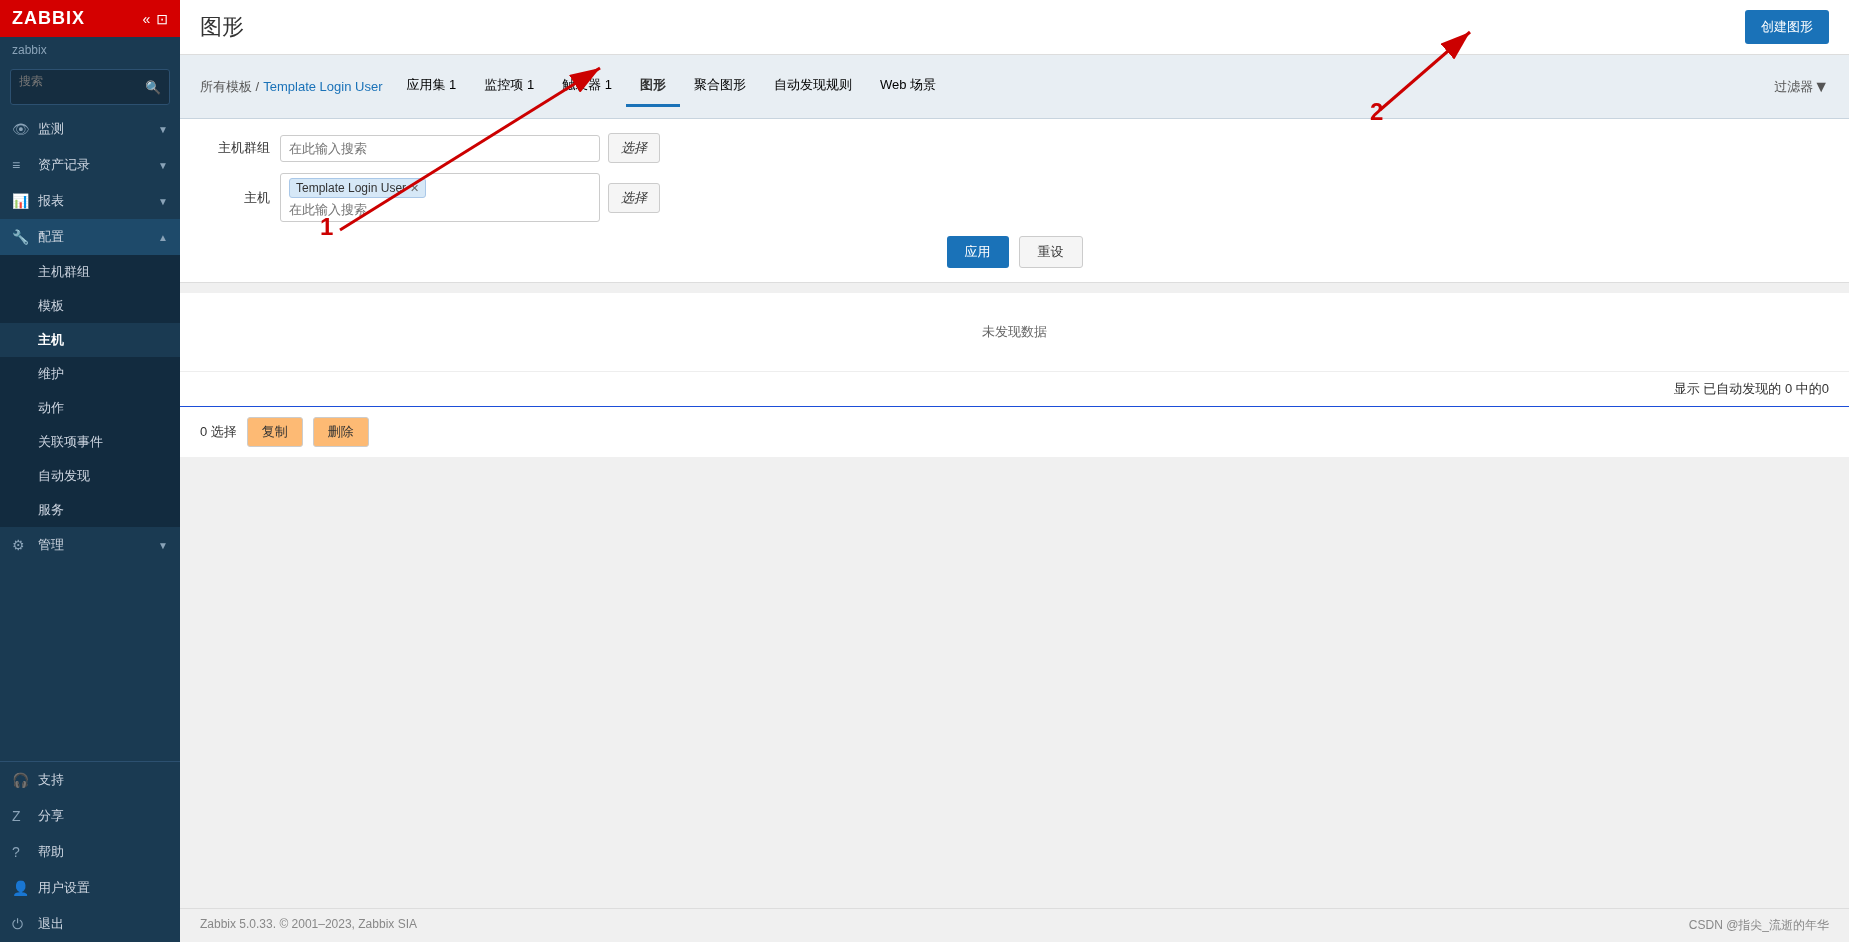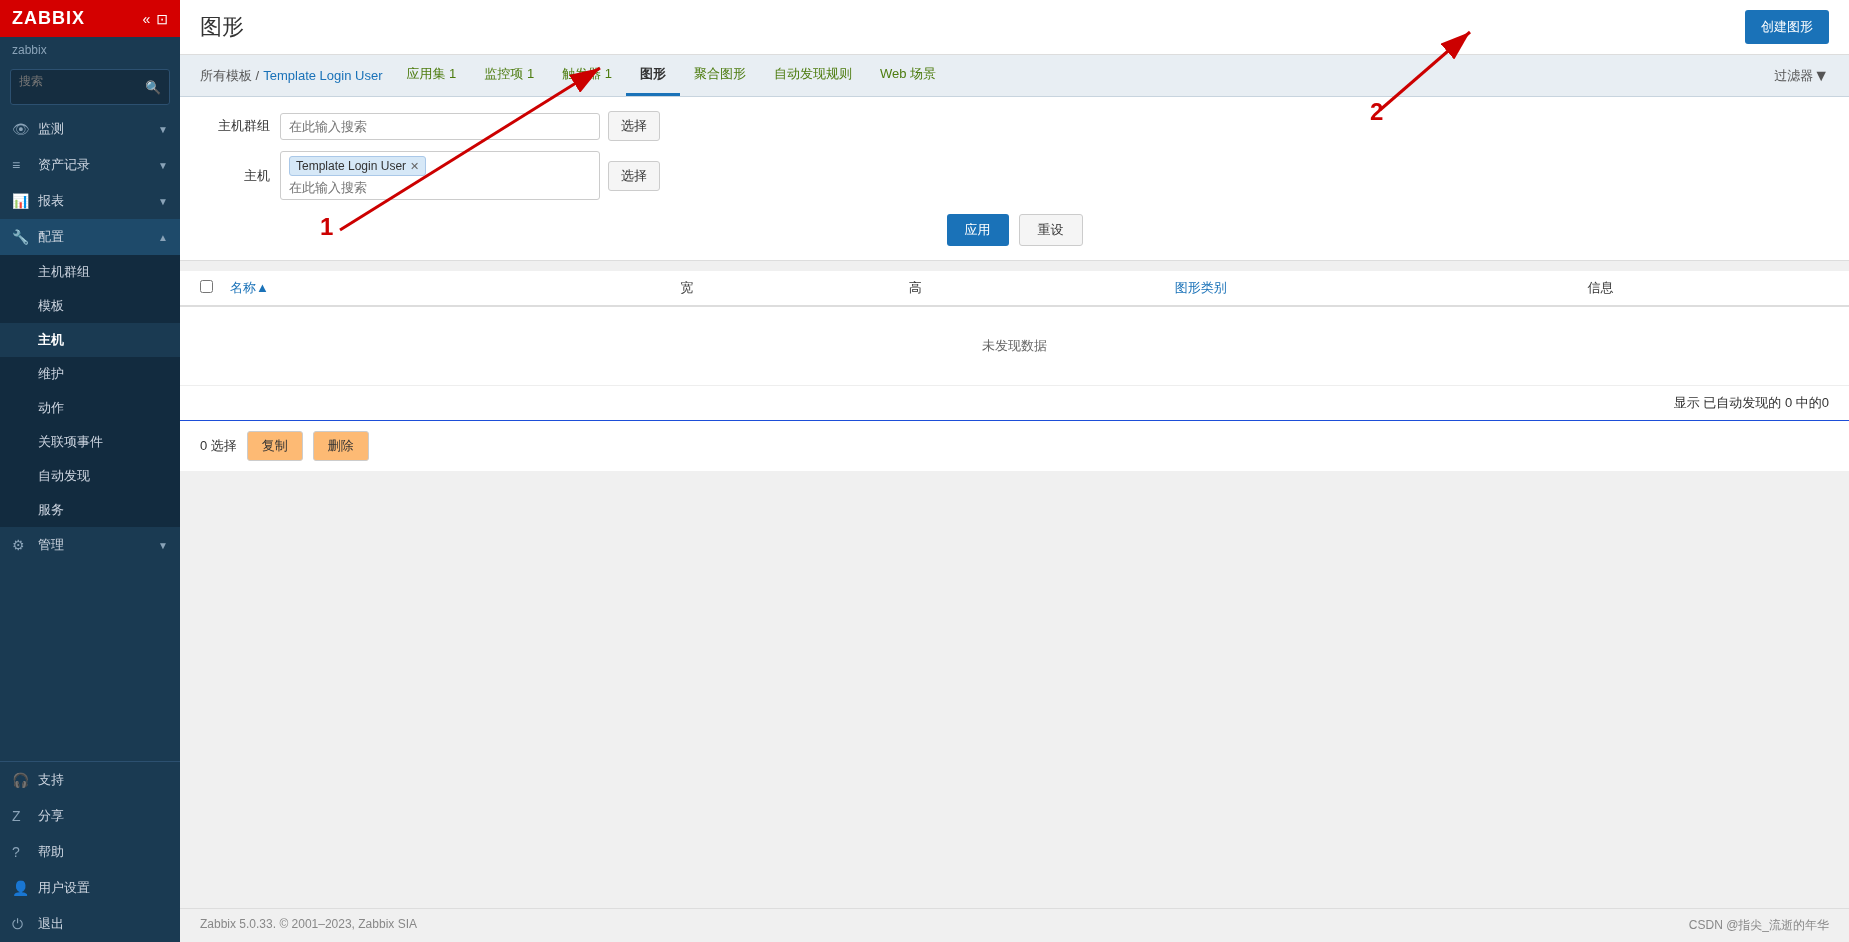--- a/index.html
+++ b/index.html
@@ -112,40 +112,40 @@
       padding: 8px 16px;
       border-radius: 3px;
       cursor: pointer;
       font-size: 13px;
     }
 
     
     .tabs-bar {
       background: #e8eef3;
       border-bottom: 1px solid #c8d4de;
-      padding: 0 20px;
+      padding: 11px 20px;
       display: flex;
       align-items: center;
       gap: 0;
     }
     .breadcrumb-prefix {
       color: #555;
       font-size: 13px;
       margin-right: 4px;
     }
     .breadcrumb-link {
       color: #1a72b8;
       font-size: 13px;
       cursor: pointer;
       text-decoration: none;
     }
     .tab-item {
       padding: 10px 14px;
       font-size: 13px;
-      color: #4d7c0f;
+      color: #000000;
       cursor: pointer;
       border-bottom: 3px solid transparent;
       white-space: nowrap;
     }
     .tab-item.active {
       color: #333;
       border-bottom: 3px solid #1a72b8;
       font-weight: bold;
     }
     .filter-area {
@@ -234,20 +234,21 @@
       background: transparent;
     }
     .select-btn {
       background: #f5f5f5;
       border: 1px solid #ccc;
       border-radius: 3px;
       padding: 5px 12px;
       font-size: 13px;
       cursor: pointer;
       color: #333;
+      font-style: italic;
     }
     .filter-actions {
       display: flex;
       justify-content: center;
       gap: 10px;
       margin-top: 14px;
     }
     .apply-btn {
       background: #1a72b8;
       color: white;
@@ -452,30 +453,20 @@
           <button class="select-btn">选择</button>
         </div>
       </div>
       <div class="filter-actions">
         <button class="apply-btn">应用</button>
         <button class="reset-btn">重设</button>
       </div>
     </div>
 
     <div class="table-section">
-      <div class="table-header-row">
-        <div class="th-checkbox">
-          <input type="checkbox" style="">
-        </div>
-        <div class="th-name">名称▲</div>
-        <div class="th-width">宽</div>
-        <div class="th-height">高</div>
-        <div class="th-type">图形类别</div>
-        <div class="th-info">信息</div>
-      </div>
       <div class="table-empty">未发现数据</div>
       <div class="table-footer">显示 已自动发现的 0 中的0</div>
     </div>
 
     <div class="table-bottom-bar">
       <span class="selected-count">0 选择</span>
       <button class="action-btn">复制</button>
       <button class="action-btn">删除</button>
     </div>
   </div>

